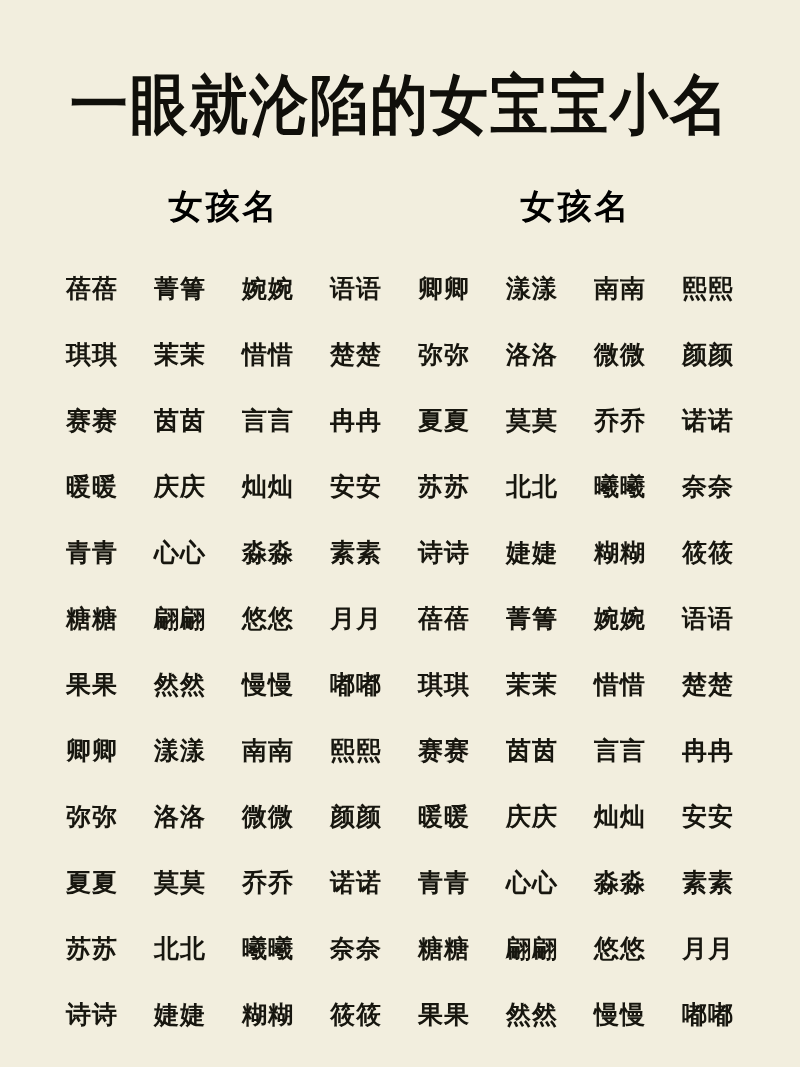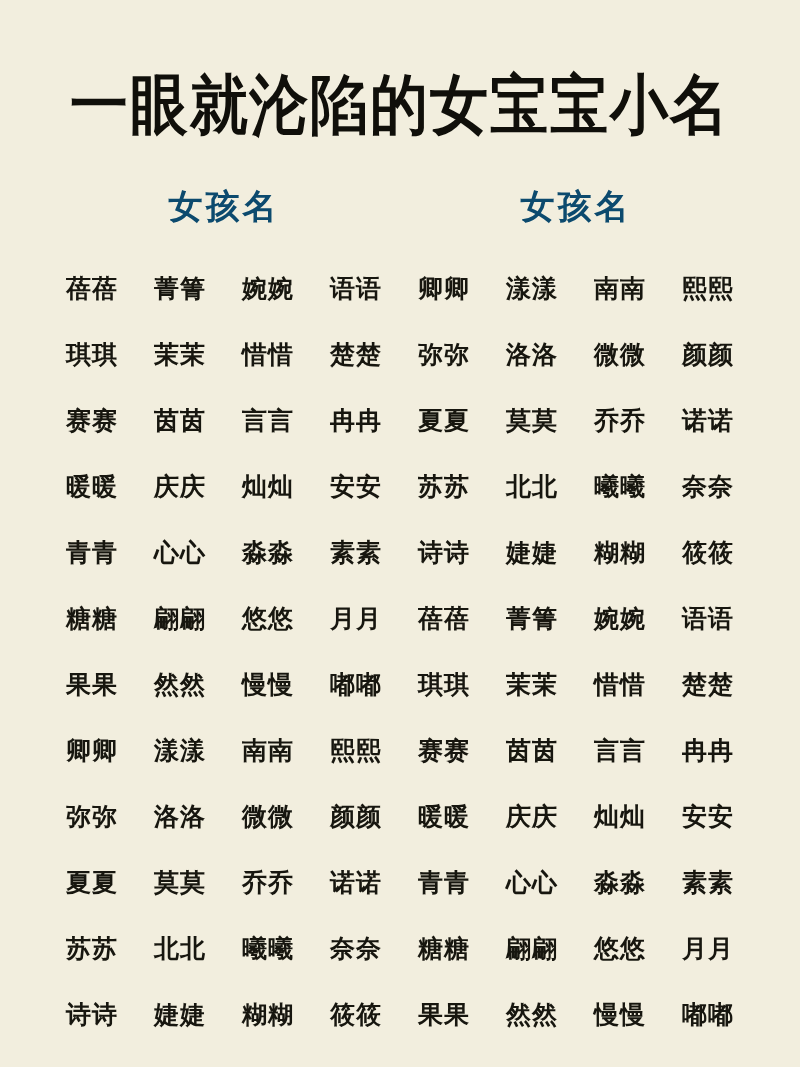--- a/index.html
+++ b/index.html
@@ -45,21 +45,21 @@
   }
   .col {
     width: 366px;
   }
   .col-heading {
     text-align: center;
     font-family: "DejaVu Serif", "Liberation Serif", serif;
     font-weight: bold;
     font-size: 34px;
     letter-spacing: 3px;
-    color: #0c4a6e;
+    color: #000000;
     margin: 0 0 26px 0;
   }
   .grid {
     display: grid;
     grid-template-columns: repeat(4, 1fr);
     row-gap: 0px;
   }
   .cell {
     text-align: center;
     font-family: "DejaVu Serif", "Liberation Serif", serif;

